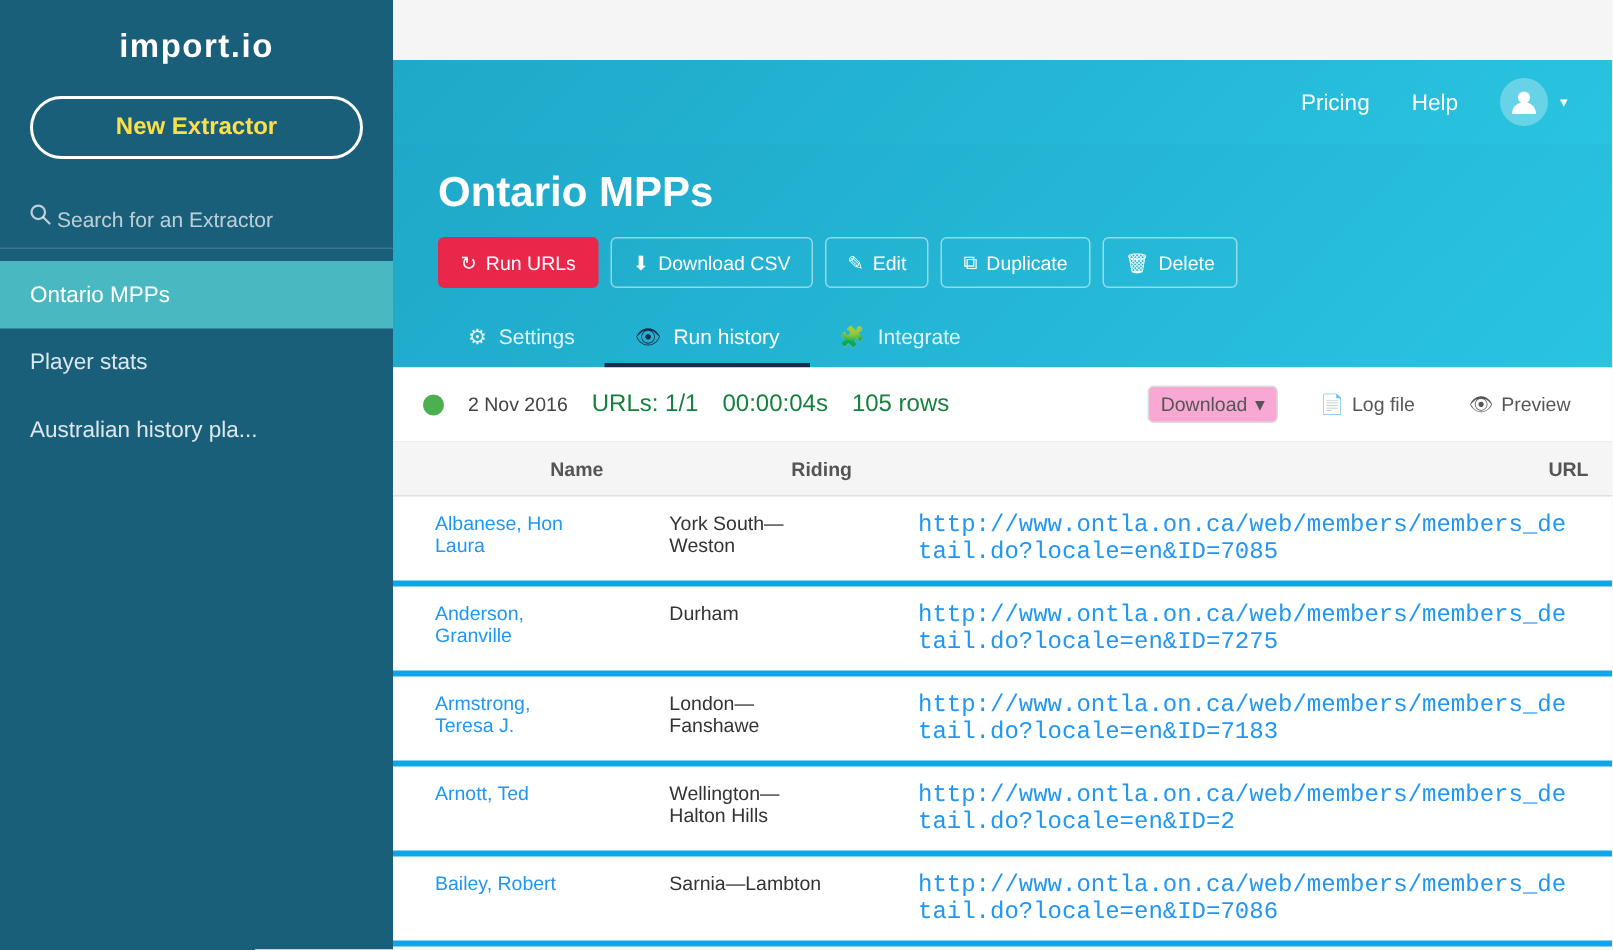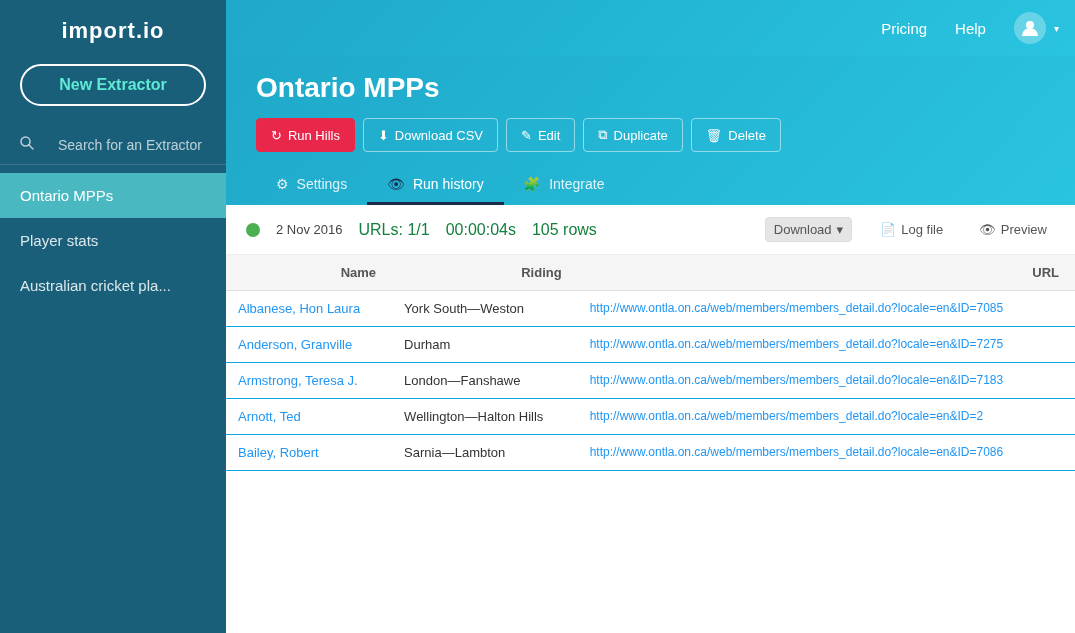--- a/index.html
+++ b/index.html
@@ -1,61 +1,61 @@
 <!DOCTYPE html>
 <html><head>
   <meta charset="utf-8">
   <style>
     * { margin: 0; padding: 0; box-sizing: border-box; }
     body { font-family: -apple-system, BlinkMacSystemFont, 'Segoe UI', Arial, sans-serif; display: flex; height: 633px; overflow: hidden; }
 
     
     .sidebar {
-      width: 226px;
+      width: 262px;
       background: #1a5f7a;
       display: flex;
       flex-direction: column;
       flex-shrink: 0;
       height: 633px;
     }
     .sidebar-logo {
       color: white;
       font-size: 22px;
       font-weight: bold;
       text-align: center;
       padding: 18px 0 20px;
       letter-spacing: 1px;
     }
     .sidebar-new-extractor {
       margin: 0 20px 20px;
       border: 2px solid white;
       border-radius: 24px;
       padding: 10px;
       text-align: center;
-      color: #5eead4;
+      color: #fde047;
       font-size: 16px;
       font-weight: 600;
       cursor: pointer;
       background: transparent;
     }
     .sidebar-search {
       display: flex;
       align-items: center;
       padding: 10px 20px;
       border-bottom: 1px solid rgba(255,255,255,0.15);
       margin-bottom: 8px;
     }
     .sidebar-search input {
       background: transparent;
       border: none;
       outline: none;
       color: rgba(255,255,255,0.8);
       font-size: 14px;
       width: 100%;
-      margin-left: 24px;
+      margin-left: 4px;
     }
     .sidebar-search input::placeholder { color: rgba(255,255,255,0.7); }
     .search-icon-svg { color: rgba(255,255,255,0.7); flex-shrink: 0; }
     .sidebar-nav-item {
       padding: 14px 20px;
       color: rgba(255,255,255,0.85);
       font-size: 15px;
       cursor: pointer;
     }
     .sidebar-nav-item.active {
@@ -70,26 +70,27 @@
       display: flex;
       flex-direction: column;
       background: #f5f5f5;
       height: 633px;
       overflow: hidden;
     }
 
     
     .topbar {
       background: linear-gradient(135deg, #1fa8c9 0%, #29c4e0 100%);
-      padding: 0 16px;
+      padding: 0 30px;
       display: flex;
       align-items: center;
       justify-content: flex-end;
       height: 56px;
       flex-shrink: 0;
+      margin-top: 40px;
     }
     .topbar-nav { display: flex; align-items: center; gap: 28px; }
     .topbar-nav a {
       color: white;
       text-decoration: none;
       font-size: 15px;
       cursor: pointer;
     }
     .topbar-user {
       display: flex;
@@ -184,52 +185,52 @@
     }
     .run-date { font-size: 13px; color: #444; }
     .run-meta { font-size: 16px; color: #15803d; }
     .run-actions { display: flex; align-items: center; gap: 20px; }
     .run-action-btn {
       display: flex; align-items: center; gap: 5px;
       font-size: 13px; color: #555; cursor: pointer;
       border: none; background: none; padding: 4px 8px;
     }
     .run-action-btn.download-btn {
-      background: #e5e5e5;
+      background: #f9a8d4;
       border: 1px solid #ddd;
       border-radius: 4px;
     }
 
     
     .data-table {
       width: 100%;
       border-collapse: collapse;
       font-size: 13px;
     }
     .data-table thead th {
       background: #f5f5f5;
       padding: 10px 16px;
       text-align: right;
       font-weight: 600;
       color: #555;
       border-bottom: 1px solid #e0e0e0;
       font-size: 13px;
     }
     .data-table tbody td {
-      padding: 10px 12px;
-      border-bottom: 1px solid #0ea5e9;
+      padding: 10px 28px;
+      border-bottom: 4px solid #0ea5e9;
       vertical-align: top;
       color: #333;
     }
     .data-table tbody td.name-cell a,
     .data-table tbody td.url-cell a {
       color: #2196f3;
       text-decoration: none;
     }
-    .data-table tbody td.url-cell { color: #2196f3; word-break: break-all; font-size: 12px; }
+    .data-table tbody td.url-cell { color: #2196f3; word-break: break-all; font-size: 16px; font-family: Liberation Mono, monospace; }
 
     .chevron-down { font-size: 10px; margin-left: 2px; }
   </style>
 </head>
 <body>
 
 <div class="sidebar">
   <div class="sidebar-logo">import.io</div>
 
   <button class="sidebar-new-extractor">New Extractor</button>
@@ -244,21 +245,21 @@
     <input type="text" placeholder="Search for an Extractor" style="">
   </div>
 
   <div class="sidebar-nav-item active">
     <span>Ontario MPPs</span>
   </div>
   <div class="sidebar-nav-item">
     <span>Player stats</span>
   </div>
   <div class="sidebar-nav-item">
-    <span>Australian cricket pla...</span>
+    <span>Australian history pla...</span>
   </div>
 </div>
 
 <div class="main">
 
   <div class="topbar">
     <div class="topbar-nav">
       <a>Pricing</a>
       <a>Help</a>
       <div class="topbar-user">
@@ -272,21 +273,21 @@
       </div>
     </div>
   </div>
 
   <div class="header-section">
     <h1 class="page-title">Ontario MPPs</h1>
 
     <div class="toolbar">
       <button class="btn btn-primary">
         <span>↻</span>
-        <span>Run Hills</span>
+        <span>Run URLs</span>
       </button>
       <button class="btn">
         <span>⬇</span>
         <span>Download CSV</span>
       </button>
       <button class="btn">
         <span>✎</span>
         <span>Edit</span>
       </button>
       <button class="btn">

